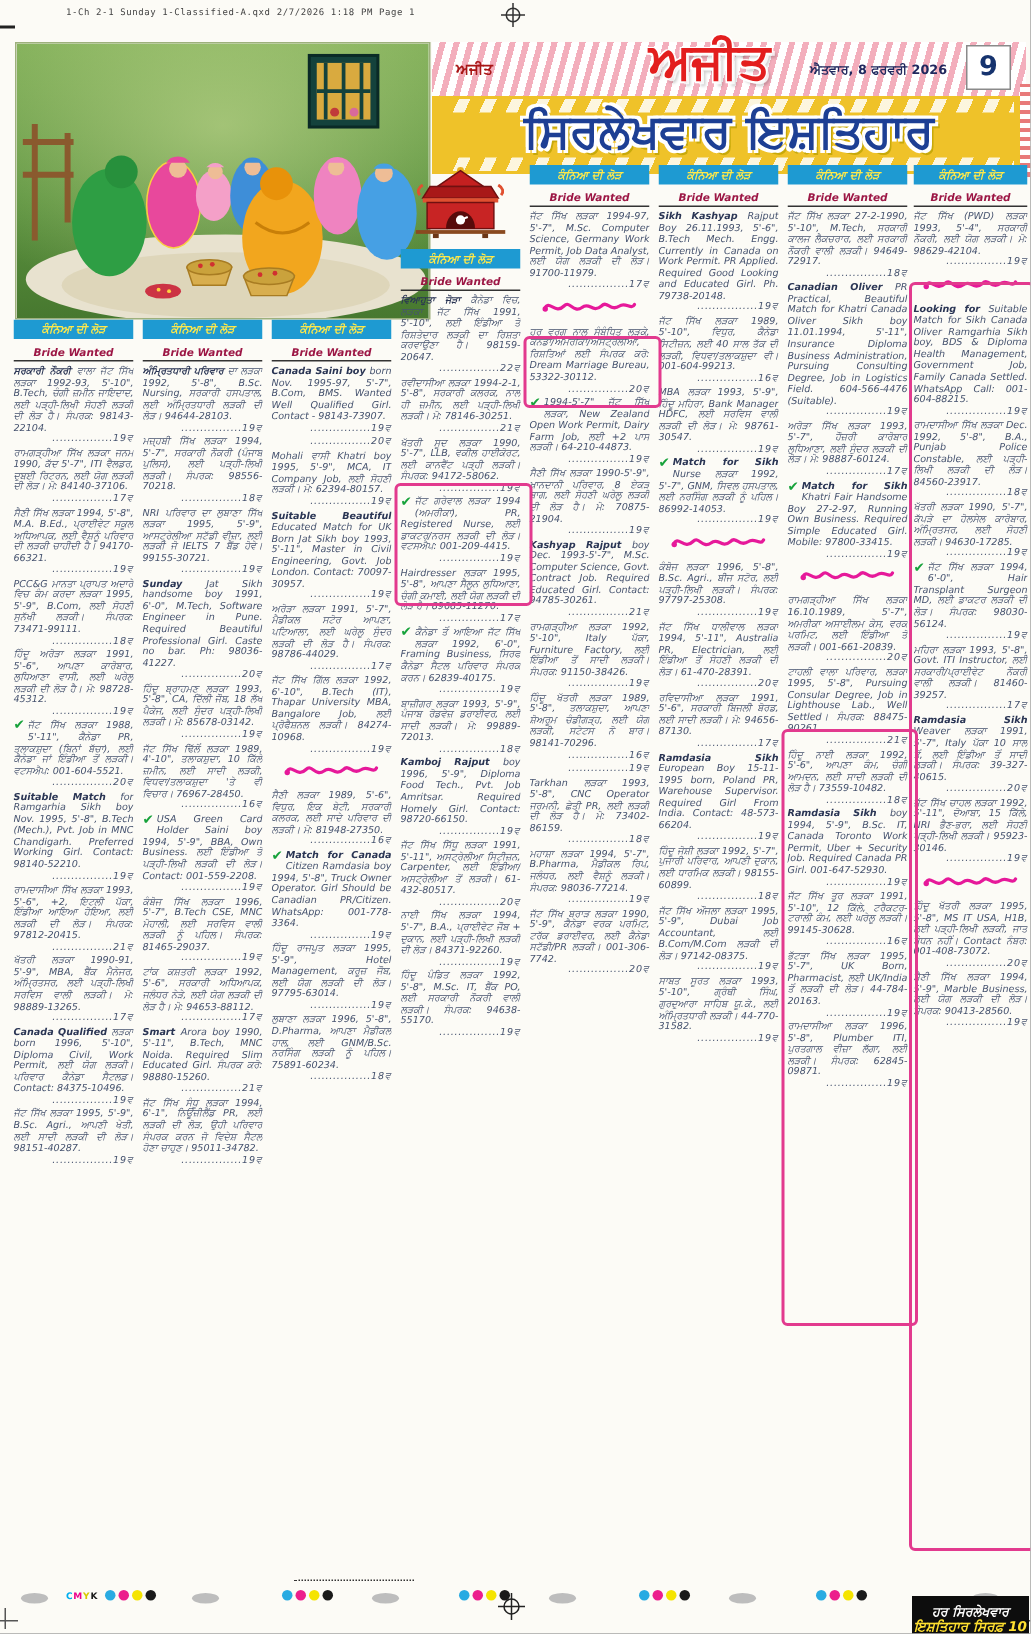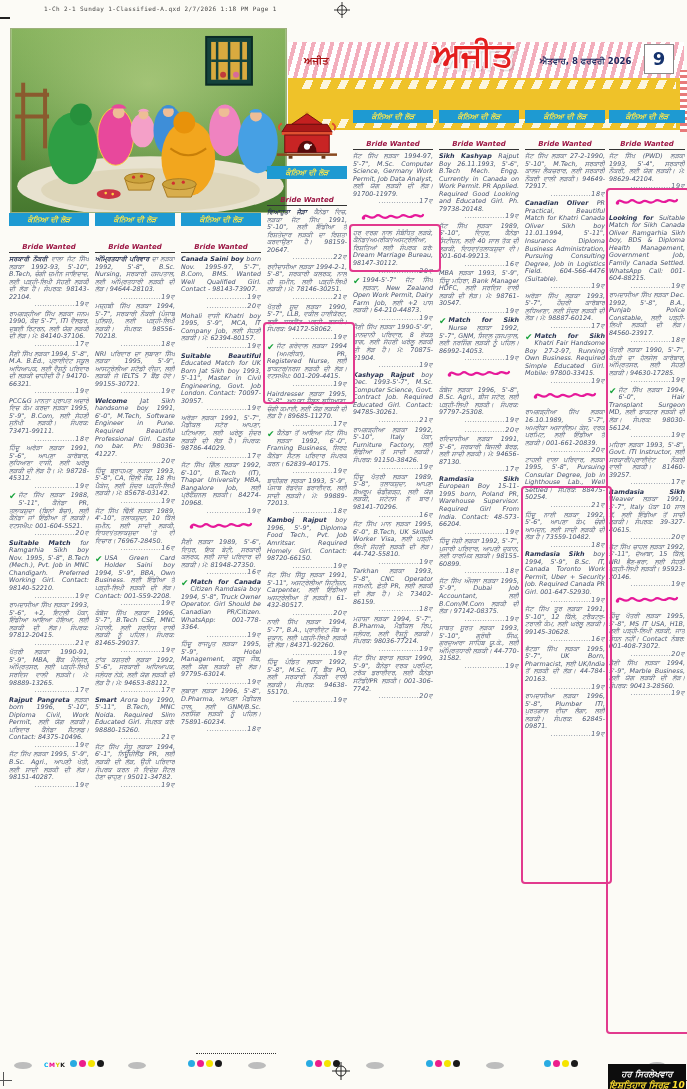--- a/index.html
+++ b/index.html
@@ -12,21 +12,21 @@
   .dotstrip{position:absolute;left:196px;top:1053px;width:80px;border-top:1px dotted #333;}
   .crop{position:absolute;background:#555;}
   .marks{position:absolute;left:0;top:1058px;width:687px;height:20px;}
   .gdot{position:absolute;width:18px;height:7px;border-radius:50%;background:#bdbdbd;top:4px;}
   .cgrp{position:absolute;top:2px;display:flex;gap:2px;}
   .cgrp i{width:7px;height:7px;border-radius:50%;display:block;}
   .cmyk{position:absolute;left:44px;top:3px;font-size:6px;font-weight:bold;letter-spacing:.5px;}
   .cmyk b:nth-child(1){color:#00aeef}.cmyk b:nth-child(2){color:#ec008c}
   .cmyk b:nth-child(3){color:#d8ca00}.cmyk b:nth-child(4){color:#1a1a1a}
   
-  .masthead{position:absolute;left:288px;top:42px;width:396px;height:88px;}
+  .masthead{position:absolute;left:288px;top:28px;width:396px;height:88px;}
   .stripeband{position:absolute;left:0;top:0;width:100%;height:36px;
       background:repeating-linear-gradient(105deg,#fff 0 5px,#f3aebc 5px 9px);}
   .brand-small{position:absolute;left:16px;top:13px;font-size:10px;font-weight:bold;color:#a81616;z-index:4;}
   .brand-large{position:absolute;left:185px;top:-4px;transform:translateX(-50%);font-size:33px;font-weight:bold;color:#e31e1e;z-index:4;line-height:1;
       text-shadow:-1px -1px 0 #fff,1px -1px 0 #fff,-1px 1px 0 #fff,2px 2px 0 #ffffffcc,3px 3px 2px #00000030;}
   .mdate{position:absolute;left:252px;top:14px;font-size:8.5px;font-weight:bold;color:#20285e;z-index:4;white-space:nowrap;}
   .pagebox{position:absolute;right:10px;top:2px;width:28px;height:28px;background:#fff;border:1px solid #8a8a8a;
       z-index:5;text-align:center;line-height:28px;font-size:18px;font-weight:bold;color:#16336e;}
   .yellowbanner{position:absolute;left:0;top:36px;width:100%;height:52px;background:#efc229;}
   .bstripes{position:absolute;left:8px;right:8px;height:9px;
@@ -40,21 +40,21 @@
   .photo{position:absolute;left:10px;top:28px;width:277px;height:185px;border:1px solid #9db07c;box-sizing:border-box;}
   
   .col{position:absolute;width:80px;overflow:hidden;font-style:italic;}
   .c1{left:9px}.c2{left:95px}.c3{left:181px}.c4{left:267px}
   .c5{left:353px}.c6{left:439px}.c7{left:525px}.c8{left:609px;width:76px}
   .c1,.c2,.c3{top:213px;height:835px}
   .c4,.c5,.c6,.c7{top:110px;height:938px}
   .c8{top:110px;height:912px}
   .colhead{margin-bottom:3px;border-bottom:1px solid #333;padding-bottom:1px;}
   .band{background:#1e9ad2;color:#ffe94a;font-weight:bold;font-size:7.5px;text-align:center;padding:2px 0 1px;}
-  .bw{color:#9c1745;font-weight:bold;font-size:7px;text-align:center;padding-top:17px;}
+  .bw{color:#9c1745;font-weight:bold;font-size:7px;text-align:center;padding-top:5px;}
   .doliwrap{text-align:center;margin-bottom:2px;}
   .ad{font-size:6.4px;line-height:1.18;color:#46536f;text-align:justify;margin-bottom:2px;}
   .ad p{margin:0;}
   .lead{font-weight:bold;color:#2a3554;}
   .check{color:#17a23b;font-weight:bold;font-size:9px;float:left;margin-right:2px;line-height:1;}
   .adend{font-size:6.4px;color:#46536f;text-align:right;letter-spacing:.5px;}
   .orn{text-align:center;margin:2px 0 3px;}
   
   .hl{position:absolute;border:2px solid #e23a8e;border-radius:4px;pointer-events:none;z-index:6;}
   .hl4{left:263px;top:322px;width:88px;height:78px;}
@@ -80,20 +80,21 @@
   </svg>
 
   <div class="masthead">
     <div class="stripeband"></div>
     <div class="brand-small">ਅਜੀਤ</div>
     <div class="brand-large">ਅਜੀਤ</div>
     <div class="mdate">ਐਤਵਾਰ, 8 ਫਰਵਰੀ 2026</div>
     <div class="pagebox">9</div>
     <div class="yellowbanner">
       <div class="bstripes bs-top"></div>
+      <div class="banner-title">ਸਿਰਲੇਖਵਾਰ ਇਸ਼ਤਿਹਾਰ</div>
       <div class="bstripes bs-bot"></div>
       <div class="redge"></div>
     </div>
   </div>
 
   <svg class="photo" viewBox="0 0 276 184">
     <defs>
       <linearGradient id="gbg" x1="0" y1="0" x2="0" y2="1">
         <stop offset="0" stop-color="#7fae57"></stop>
           <stop offset=".55" stop-color="#5d9440"></stop>
@@ -198,21 +199,21 @@
   </div>
         <div class="ad">
     <p class="adtext">ਰਾਮਦਾਸੀਆ ਸਿੱਖ ਲੜਕਾ 1993, 5'-6", +2, ਇਟਲੀ ਪੱਕਾ, ਇੰਡੀਆ ਆਇਆ ਹੋਇਆ, ਲਈ ਲੜਕੀ ਦੀ ਲੋੜ। ਸੰਪਰਕ: 97812-20415.</p>
     <div class="adend">................21ਵ</div>
   </div>
         <div class="ad">
     <p class="adtext">ਖੱਤਰੀ ਲੜਕਾ 1990-91, 5'-9", MBA, ਬੈਂਕ ਮੈਨੇਜਰ, ਅੰਮ੍ਰਿਤਸਰ, ਲਈ ਪੜ੍ਹੀ-ਲਿਖੀ ਸਰਵਿਸ ਵਾਲੀ ਲੜਕੀ। ਮੋ: 98889-13265.</p>
     <div class="adend">................17ਵ</div>
   </div>
         <div class="ad">
-    <p class="adtext"><span class="lead">Rajput Pangreta </span>ਲੜਕਾ born 1996, 5'-10", Diploma Civil, Work Permit, ਲਈ ਯੋਗ ਲੜਕੀ। ਪਰਿਵਾਰ ਕੈਨੇਡਾ ਸੈਟਲਡ। Contact: 84375-10496.</p>
+    <p class="adtext"><span class="lead">Canada Qualified </span>ਲੜਕਾ born 1996, 5'-10", Diploma Civil, Work Permit, ਲਈ ਯੋਗ ਲੜਕੀ। ਪਰਿਵਾਰ ਕੈਨੇਡਾ ਸੈਟਲਡ। Contact: 84375-10496.</p>
     <div class="adend">................19ਵ</div>
   </div>
         <div class="ad">
     <p class="adtext">ਜੱਟ ਸਿੱਖ ਲੜਕਾ 1995, 5'-9", B.Sc. Agri., ਆਪਣੀ ਖੇਤੀ, ਲਈ ਸਾਦੀ ਲੜਕੀ ਦੀ ਲੋੜ। 98151-40287.</p>
     <div class="adend">................19ਵ</div>
   </div>
       </div>
       <div class="col c2">
         <div class="colhead">
     <div class="band">ਕੰਨਿਆ ਦੀ ਲੋੜ</div>
@@ -224,21 +225,21 @@
   </div>
         <div class="ad">
     <p class="adtext">ਮਜ਼੍ਹਬੀ ਸਿੱਖ ਲੜਕਾ 1994, 5'-7", ਸਰਕਾਰੀ ਨੌਕਰੀ (ਪੰਜਾਬ ਪੁਲਿਸ), ਲਈ ਪੜ੍ਹੀ-ਲਿਖੀ ਲੜਕੀ। ਸੰਪਰਕ: 98556-70218.</p>
     <div class="adend">................18ਵ</div>
   </div>
         <div class="ad">
     <p class="adtext">NRI ਪਰਿਵਾਰ ਦਾ ਲੁਬਾਣਾ ਸਿੱਖ ਲੜਕਾ 1995, 5'-9", ਆਸਟ੍ਰੇਲੀਆ ਸਟੱਡੀ ਵੀਜ਼ਾ, ਲਈ ਲੜਕੀ ਜੋ IELTS 7 ਬੈਂਡ ਹੋਵੇ। 99155-30721.</p>
     <div class="adend">................19ਵ</div>
   </div>
         <div class="ad">
-    <p class="adtext"><span class="lead">Welcome </span>Jat Sikh handsome boy 1991, 6'-0", M.Tech, Software Engineer in Pune. Required Beautiful Professional Girl. Caste no bar. Ph: 98036-41227.</p>
+    <p class="adtext"><span class="lead">Sunday </span>Jat Sikh handsome boy 1991, 6'-0", M.Tech, Software Engineer in Pune. Required Beautiful Professional Girl. Caste no bar. Ph: 98036-41227.</p>
     <div class="adend">................20ਵ</div>
   </div>
         <div class="ad">
     <p class="adtext">ਹਿੰਦੂ ਬ੍ਰਾਹਮਣ ਲੜਕਾ 1993, 5'-8", CA, ਦਿੱਲੀ ਜੌਬ, 18 ਲੱਖ ਪੈਕੇਜ, ਲਈ ਸੁੰਦਰ ਪੜ੍ਹੀ-ਲਿਖੀ ਲੜਕੀ। ਮੋ: 85678-03142.</p>
     <div class="adend">................19ਵ</div>
   </div>
         <div class="ad">
     <p class="adtext">ਜੱਟ ਸਿੱਖ ਢਿੱਲੋਂ ਲੜਕਾ 1989, 4'-10", ਤਲਾਕਸ਼ੁਦਾ, 10 ਕਿੱਲੇ ਜ਼ਮੀਨ, ਲਈ ਸਾਦੀ ਲੜਕੀ, ਵਿਧਵਾ/ਤਲਾਕਸ਼ੁਦਾ 'ਤੇ ਵੀ ਵਿਚਾਰ। 76967-28450.</p>
     <div class="adend">................16ਵ</div>
   </div>
@@ -389,21 +390,21 @@
     <p class="adtext">ਜੱਟ ਸਿੱਖ ਲੜਕਾ 1994-97, 5'-7", M.Sc. Computer Science, Germany Work Permit, Job Data Analyst, ਲਈ ਯੋਗ ਲੜਕੀ ਦੀ ਲੋੜ। 91700-11979.</p>
     <div class="adend">................17ਵ</div>
   </div>
         <div class="orn">
     <svg width="64" height="13" viewBox="0 0 64 13">
       <path d="M2 8 C5 1 9 12 15 6 C19 2 21 11 27 7 C32 3 34 11 40 6 C44 2 46 10 52 6 C56 3 60 9 62 5" stroke="#e6199a" stroke-width="2.2" fill="none" stroke-linecap="round"></path>
       <circle cx="2.5" cy="8" r="1.8" fill="#e6199a"></circle>
     </svg>
   </div>
         <div class="ad">
-    <p class="adtext">ਹਰ ਵਰਗ ਨਾਲ ਸੰਬੰਧਿਤ ਲੜਕੇ, ਕੈਨੇਡਾ/ਅਮਰੀਕਾ/ਅਸਟ੍ਰੇਲੀਆ, ਰਿਸ਼ਤਿਆਂ ਲਈ ਸੰਪਰਕ ਕਰੋ: Dream Marriage Bureau, 98147-30112.</p>
+    <p class="adtext">ਹਰ ਵਰਗ ਨਾਲ ਸੰਬੰਧਿਤ ਲੜਕੇ, ਕੈਨੇਡਾ/ਅਮਰੀਕਾ/ਅਸਟ੍ਰੇਲੀਆ, ਰਿਸ਼ਤਿਆਂ ਲਈ ਸੰਪਰਕ ਕਰੋ: Dream Marriage Bureau, 53322-30112.</p>
     <div class="adend">................20ਵ</div>
   </div>
         <div class="ad">
     <p class="adtext"><span class="check">✔</span>1994-5'-7" ਜੱਟ ਸਿੱਖ ਲੜਕਾ, New Zealand Open Work Permit, Dairy Farm Job, ਲਈ +2 ਪਾਸ ਲੜਕੀ। 64-210-44873.</p>
     <div class="adend">................19ਵ</div>
   </div>
         <div class="ad">
     <p class="adtext">ਸੈਣੀ ਸਿੱਖ ਲੜਕਾ 1990-5'-9", ਖਾਨਦਾਨੀ ਪਰਿਵਾਰ, 8 ਏਕੜ ਬਾਗ, ਲਈ ਸੋਹਣੀ ਘਰੇਲੂ ਲੜਕੀ ਦੀ ਲੋੜ ਹੈ। ਮੋ: 70875-21904.</p>
     <div class="adend">................19ਵ</div>
   </div>
@@ -413,21 +414,20 @@
   </div>
         <div class="ad">
     <p class="adtext">ਰਾਮਗੜ੍ਹੀਆ ਲੜਕਾ 1992, 5'-10", Italy ਪੱਕਾ, Furniture Factory, ਲਈ ਇੰਡੀਆ ਤੋਂ ਸਾਦੀ ਲੜਕੀ। ਸੰਪਰਕ: 91150-38426.</p>
     <div class="adend">................19ਵ</div>
   </div>
         <div class="ad">
     <p class="adtext">ਹਿੰਦੂ ਖੱਤਰੀ ਲੜਕਾ 1989, 5'-8", ਤਲਾਕਸ਼ੁਦਾ, ਆਪਣਾ ਸ਼ੋਅਰੂਮ ਚੰਡੀਗੜ੍ਹ, ਲਈ ਯੋਗ ਲੜਕੀ, ਸਟੇਟਸ ਨੋ ਬਾਰ। 98141-70296.</p>
     <div class="adend">................16ਵ</div>
   </div>
         <div class="ad">
-    <p class="adtext">ਜੱਟ ਸਿੱਖ ਮਾਨ ਲੜਕਾ 1995, 6'-0", B.Tech, UK Skilled Worker Visa, ਲਈ ਪੜ੍ਹੀ-ਲਿਖੀ ਸੋਹਣੀ ਲੜਕੀ ਦੀ ਲੋੜ। 44-742-55810.</p>
     <div class="adend">................19ਵ</div>
   </div>
         <div class="ad">
     <p class="adtext">Tarkhan ਲੜਕਾ 1993, 5'-8", CNC Operator ਜਰਮਨੀ, ਛੇਤੀ PR, ਲਈ ਲੜਕੀ ਦੀ ਲੋੜ ਹੈ। ਮੋ: 73402-86159.</p>
     <div class="adend">................18ਵ</div>
   </div>
         <div class="ad">
     <p class="adtext">ਮਹਾਸ਼ਾ ਲੜਕਾ 1994, 5'-7", B.Pharma, ਮੈਡੀਕਲ ਰਿਪ, ਜਲੰਧਰ, ਲਈ ਵੈਸ਼ਨੂੰ ਲੜਕੀ। ਸੰਪਰਕ: 98036-77214.</p>
     <div class="adend">................19ਵ</div>
   </div>
@@ -461,20 +461,21 @@
     <svg width="64" height="13" viewBox="0 0 64 13">
       <path d="M2 8 C5 1 9 12 15 6 C19 2 21 11 27 7 C32 3 34 11 40 6 C44 2 46 10 52 6 C56 3 60 9 62 5" stroke="#e6199a" stroke-width="2.2" fill="none" stroke-linecap="round"></path>
       <circle cx="2.5" cy="8" r="1.8" fill="#e6199a"></circle>
     </svg>
   </div>
         <div class="ad">
     <p class="adtext">ਕੰਬੋਜ ਲੜਕਾ 1996, 5'-8", B.Sc. Agri., ਬੀਜ ਸਟੋਰ, ਲਈ ਪੜ੍ਹੀ-ਲਿਖੀ ਲੜਕੀ। ਸੰਪਰਕ: 97797-25308.</p>
     <div class="adend">................19ਵ</div>
   </div>
         <div class="ad">
+    <p class="adtext">ਜੱਟ ਸਿੱਖ ਧਾਲੀਵਾਲ ਲੜਕਾ 1994, 5'-11", Australia PR, Electrician, ਲਈ ਇੰਡੀਆ ਤੋਂ ਸੋਹਣੀ ਲੜਕੀ ਦੀ ਲੋੜ। 61-470-28391.</p>
     <div class="adend">................20ਵ</div>
   </div>
         <div class="ad">
     <p class="adtext">ਰਵਿਦਾਸੀਆ ਲੜਕਾ 1991, 5'-6", ਸਰਕਾਰੀ ਬਿਜਲੀ ਬੋਰਡ, ਲਈ ਸਾਦੀ ਲੜਕੀ। ਮੋ: 94656-87130.</p>
     <div class="adend">................17ਵ</div>
   </div>
         <div class="ad">
     <p class="adtext"><span class="lead">Ramdasia Sikh </span>European Boy 15-11-1995 born, Poland PR, Warehouse Supervisor. Required Girl From India. Contact: 48-573-66204.</p>
     <div class="adend">................19ਵ</div>
   </div>
@@ -516,21 +517,21 @@
     <svg width="64" height="13" viewBox="0 0 64 13">
       <path d="M2 8 C5 1 9 12 15 6 C19 2 21 11 27 7 C32 3 34 11 40 6 C44 2 46 10 52 6 C56 3 60 9 62 5" stroke="#e6199a" stroke-width="2.2" fill="none" stroke-linecap="round"></path>
       <circle cx="2.5" cy="8" r="1.8" fill="#e6199a"></circle>
     </svg>
   </div>
         <div class="ad">
     <p class="adtext">ਰਾਮਗੜ੍ਹੀਆ ਸਿੱਖ ਲੜਕਾ 16.10.1989, 5'-7", ਅਮਰੀਕਾ ਅਸਾਈਲਮ ਕੇਸ, ਵਰਕ ਪਰਮਿਟ, ਲਈ ਇੰਡੀਆ ਤੋਂ ਲੜਕੀ। 001-661-20839.</p>
     <div class="adend">................20ਵ</div>
   </div>
         <div class="ad">
-    <p class="adtext">ਟਾਹਲੀ ਵਾਲਾ ਪਰਿਵਾਰ, ਲੜਕਾ 1995, 5'-8", Pursuing Consular Degree, Job in Lighthouse Lab., Well Settled। ਸੰਪਰਕ: 88475-50254.</p>
+    <p class="adtext">ਟਾਹਲੀ ਵਾਲਾ ਪਰਿਵਾਰ, ਲੜਕਾ 1995, 5'-8", Pursuing Consular Degree, Job in Lighthouse Lab., Well Settled। ਸੰਪਰਕ: 88475-90261.</p>
     <div class="adend">................21ਵ</div>
   </div>
         <div class="ad">
     <p class="adtext">ਹਿੰਦੂ ਨਾਈ ਲੜਕਾ 1992, 5'-6", ਆਪਣਾ ਕੰਮ, ਚੰਗੀ ਆਮਦਨ, ਲਈ ਸਾਦੀ ਲੜਕੀ ਦੀ ਲੋੜ ਹੈ। 73559-10482.</p>
     <div class="adend">................18ਵ</div>
   </div>
         <div class="ad">
     <p class="adtext"><span class="lead">Ramdasia Sikh </span>boy 1994, 5'-9", B.Sc. IT, Canada Toronto Work Permit, Uber + Security Job. Required Canada PR Girl. 001-647-52930.</p>
     <div class="adend">................19ਵ</div>
   </div>

